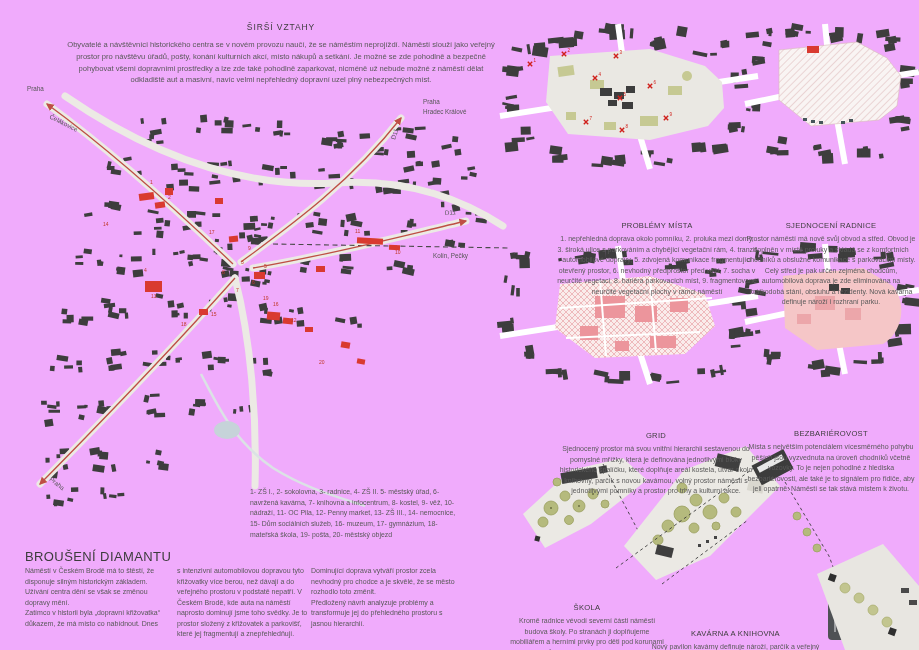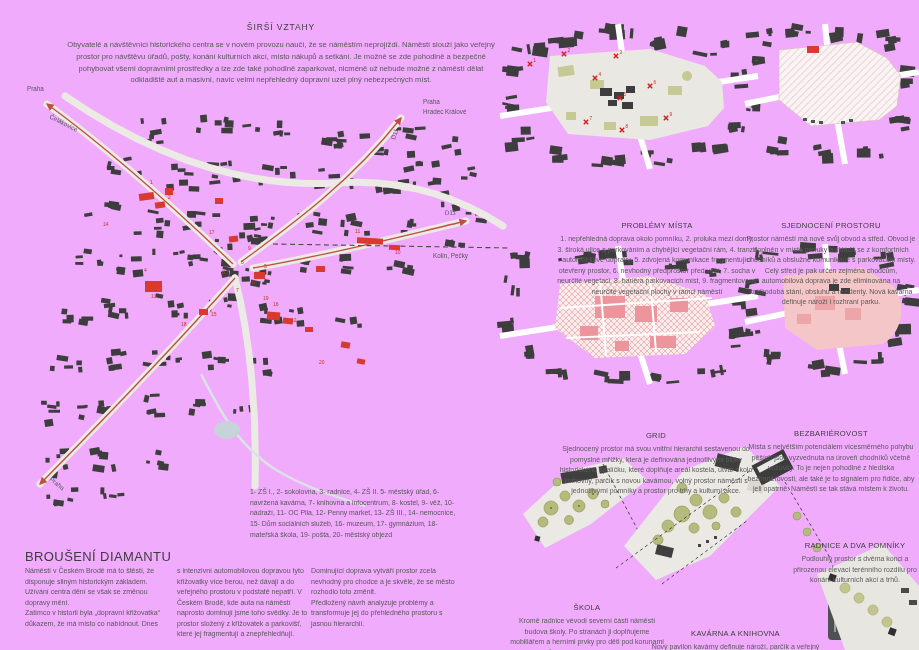--- a/index.html
+++ b/index.html
@@ -568,21 +568,21 @@
         <rect x="96" y="97" width="4" height="3"></rect>
       <rect x="104" y="95" width="4" height="3"></rect>
     </g>
   </svg>
 
   <div class="sec" style="left:557px;top:176px;width:200px;">
     <div class="sec-title">PROBLÉMY MÍSTA</div>
     <div>1. nepřehledná doprava okolo pomníku, 2. proluka mezi domy, 3. široká ulice s parkováním a chybějící vegetační rám, 4. tranzit automobilové dopravy, 5. zdvojená komunikace fragmentující otevřený prostor, 6. nevhodný předprostor před věží, 7. socha v neurčité vegetaci, 8. bariéra parkovacích míst, 9. fragmentované neurčité vegetační plochy v rámci náměstí</div>
   </div>
   <div class="sec" style="left:745px;top:176px;width:172px;">
-    <div class="sec-title">SJEDNOCENÍ PROSTORU</div>
+    <div class="sec-title">SJEDNOCENÍ RADNICE</div>
     <div>Prostor náměstí má nově svůj obvod a střed. Obvod je doplněn v místě proluky a skládá se z komfortních chodníků a obslužné komunikace s parkovacími místy. Celý střed je pak určen zejména chodcům,  automobilová doprava je zde eliminována na krátkodobá stání, obsluhu a rezidenty. Nová kavárna definuje nároží i rozhraní parku.</div>
   </div>
 
   <svg style="left:500px;top:246px;" width="258" height="138" viewBox="0 0 258 138">
     <defs>
       <pattern id="hatchC" width="6" height="6" patternUnits="userSpaceOnUse">
         <rect width="6" height="6" fill="#faeceb"></rect>
         <path d="M0,0 L6,6 M6,0 L0,6" stroke="#eeb9bc" stroke-width="1"></path>
       </pattern>
     </defs>
@@ -827,18 +827,14 @@
   </svg>
 
   <div class="sec" style="left:507px;top:558px;width:160px;">
     <div class="sec-title">ŠKOLA</div>
     <div>Kromě radnice vévodí severní části náměstí budova školy. Po stranách ji doplňujeme mobiliářem a herními prvky pro děti pod korunami stromů, které umisťujeme do dlažby.</div>
   </div>
   <div class="sec" style="left:648px;top:584px;width:175px;">
     <div class="sec-title">KAVÁRNA A KNIHOVNA</div>
     <div>Nový pavilon kavárny definuje nároží, parčík a veřejný prostor náměstí, hřiště doplňuje budovu knihovny.</div>
   </div>
-  <div class="sec" style="left:793px;top:496px;width:124px;">
-    <div class="sec-title">RADNICE A DVA POMNÍKY</div>
-    <div>Podlouhlý prostor s dvěma konci a přirozenou elevací terénního rozdílu pro konání kulturních akcí a trhů.</div>
-  </div>
 
 </div>
 
 </body></html>

